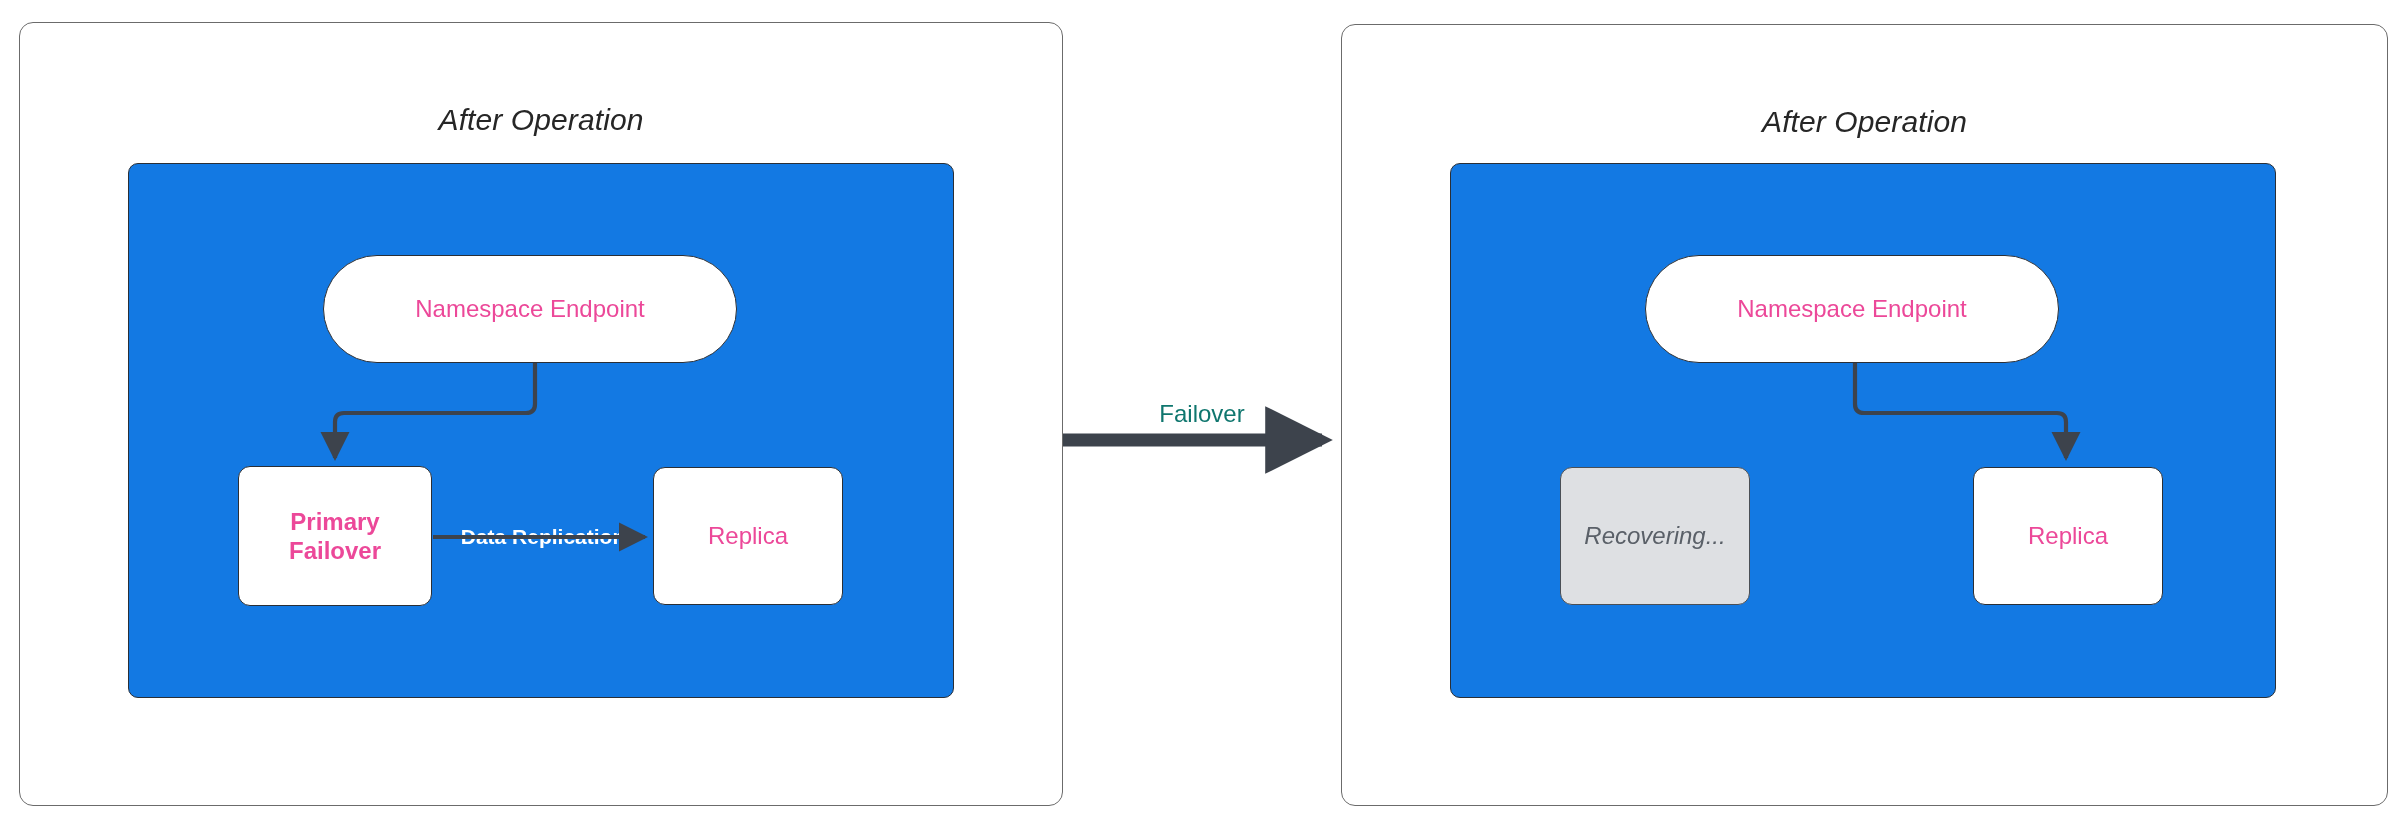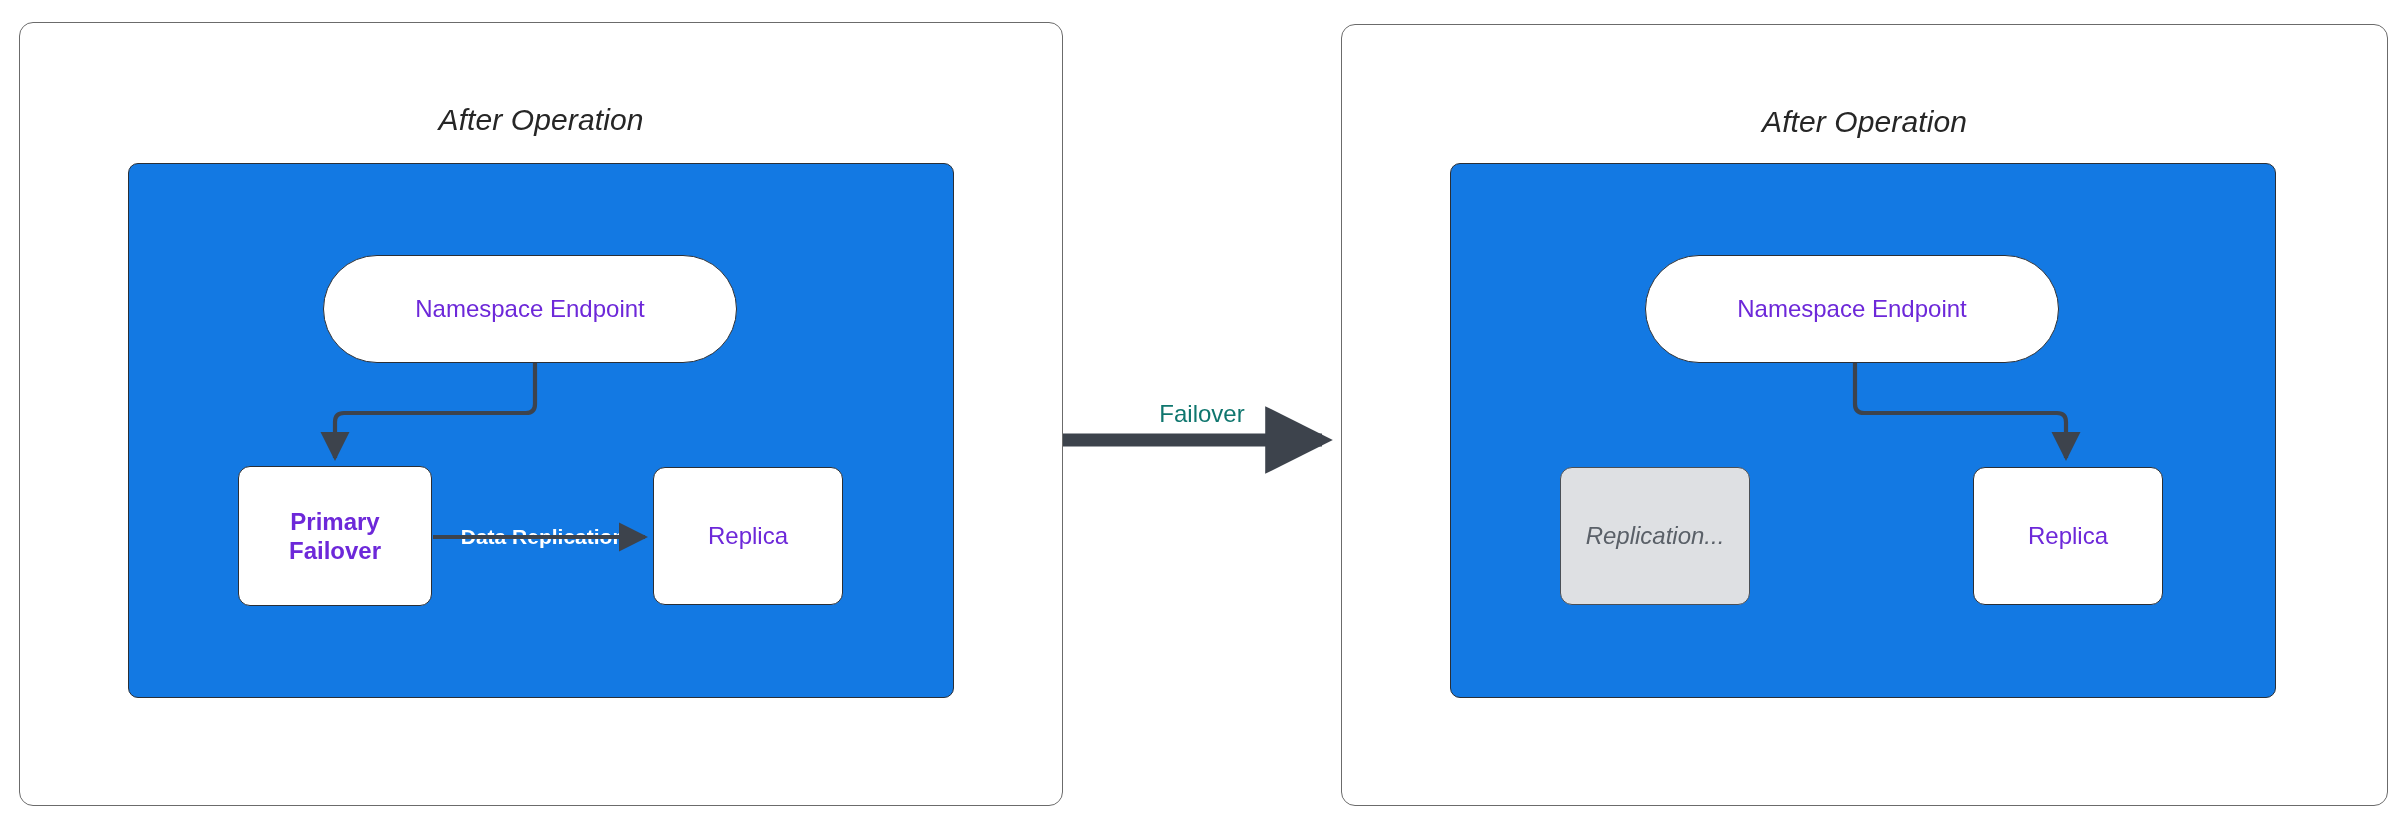--- a/index.html
+++ b/index.html
@@ -55,21 +55,21 @@
   
   .node {
     position: absolute;
     box-sizing: border-box;
     background: #ffffff;
     border: 1.8px solid #2a2f36;
     display: flex;
     align-items: center;
     justify-content: center;
     text-align: center;
-    color: #6d28d9;
+    color: #ec4899;
     font-size: 24px;
     line-height: 1.22;
   }
   .node.pill { border-radius: 60px; }
   .node.rect { border-radius: 12px; }
   .node.muted {
     background: #dee0e3;
     border-color: #4a4f56;
     color: #5a6068;
     font-style: italic;
@@ -143,21 +143,21 @@
     <div class="panel-title">After Operation</div>
   </div>
 
   <div class="blue-box" id="blue-right"></div>
 
   <div class="node pill" id="endpoint-right">
     <span>Namespace Endpoint</span>
   </div>
 
   <div class="node rect muted" id="recovering-right">
-    <span>Replication...</span>
+    <span>Recovering...</span>
   </div>
 
   <div class="node rect" id="replica-right">
     <span>Replica</span>
   </div>
 
   <div class="edge-label" id="label-failover">Failover</div>
 
   <svg id="wires" viewBox="0 0 2407 828">
     <defs>

